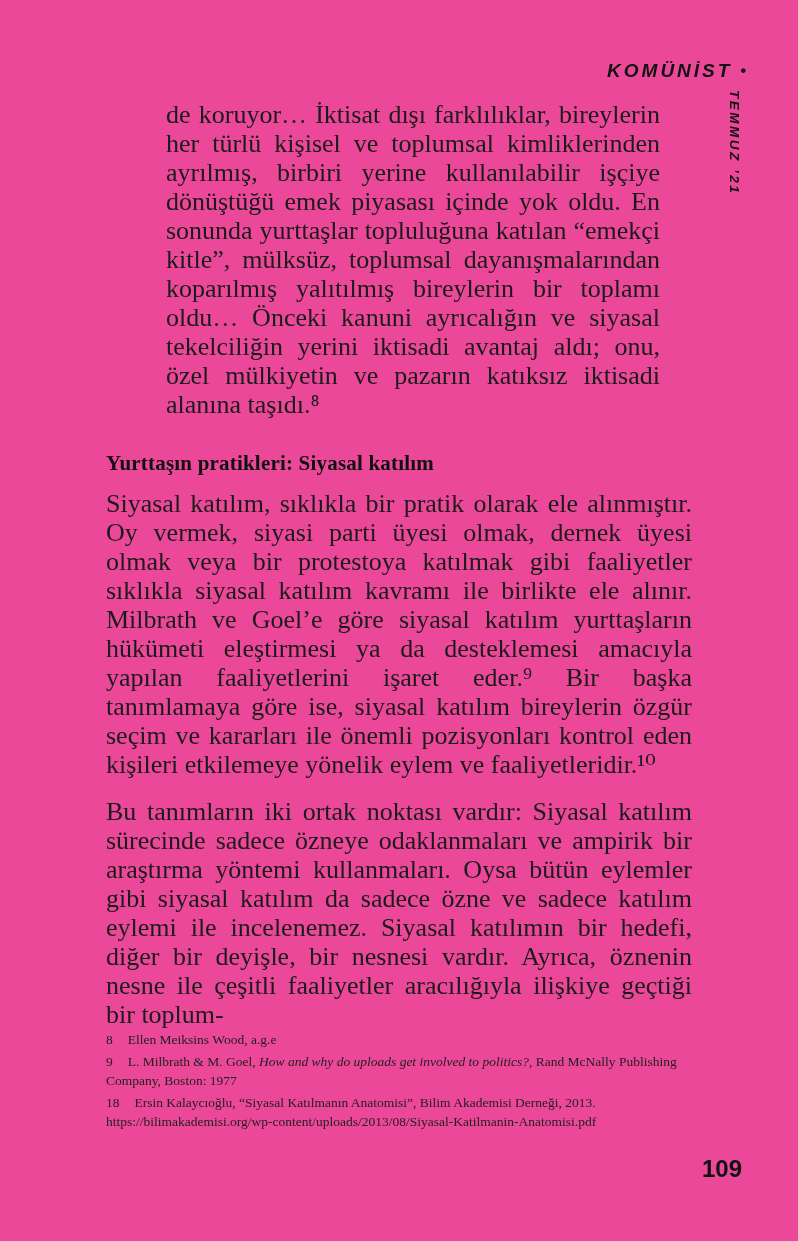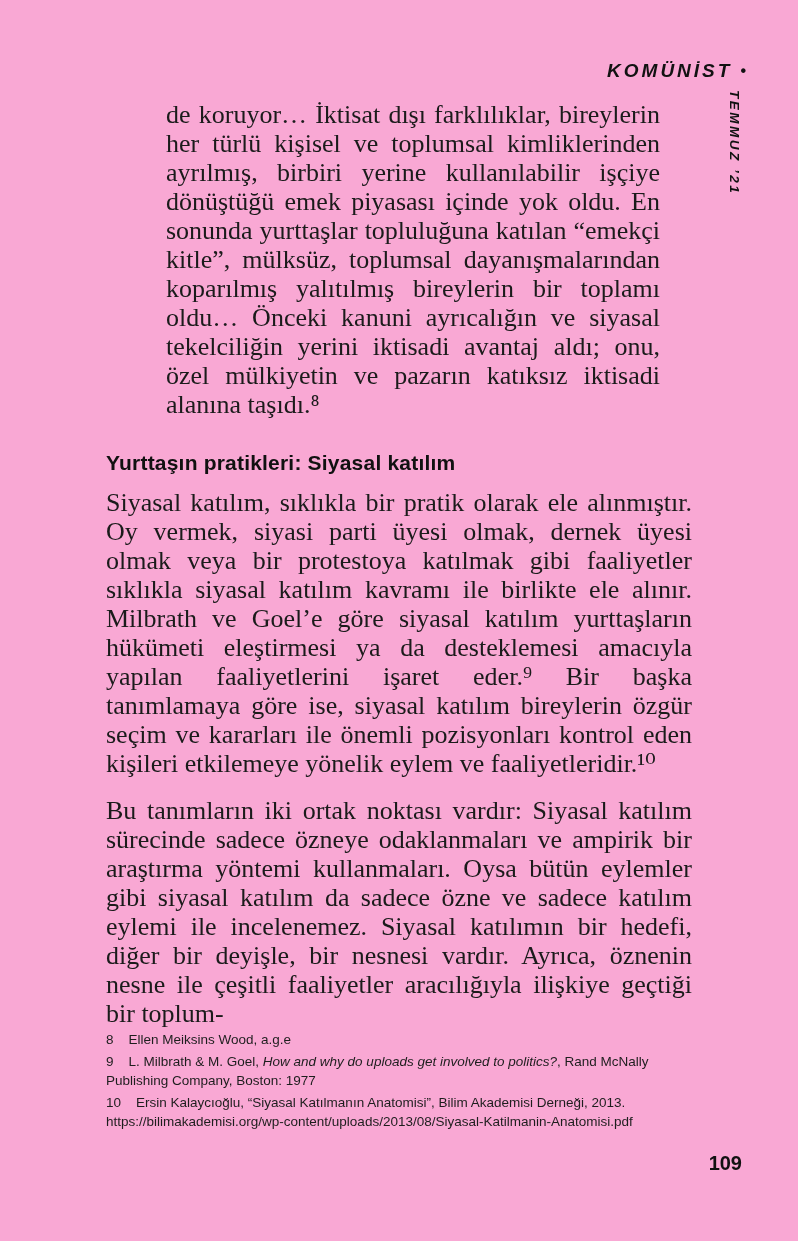--- a/index.html
+++ b/index.html
@@ -4,21 +4,21 @@
 <style>
   html, body {
     margin: 0;
     padding: 0;
     background: #ffffff;
   }
   .page {
     position: relative;
     width: 798px;
     height: 1241px;
-    background: #f9a8d4;
+    background: #ec4899;
     overflow: hidden;
     font-family: "Liberation Serif", "DejaVu Serif", serif;
     color: #1b1b1b;
   }
 
   
   .mag-header {
     position: absolute;
     top: 60px;
     right: 52px;
@@ -65,58 +65,58 @@
   }
   blockquote.body-text {
     margin: 0 0 19px 0;
     padding-left: 60px;
     padding-right: 32px;
   }
   p.body-text {
     margin: 0 0 18px 0;
   }
   .section-heading {
-    font-family: Liberation Sans, sans-serif;
+    font-family: Liberation Serif, serif;
     font-weight: 600;
     font-size: 21px;
     color: #111111;
     margin: 32px 0 13px 0;
     letter-spacing: 0.2px;
   }
 
   
   .footnotes {
     position: absolute;
     left: 106px;
     top: 1030px;
     width: 592px;
-    font-family: Liberation Sans, sans-serif;
+    font-family: Liberation Serif, serif;
     font-size: 13.5px;
     line-height: 19px;
     color: #1e1e1e;
     text-align: left;
   }
   .footnote {
     margin-bottom: 3px;
   }
   .fn-num {
     margin-right: 15px;
   }
   .fn-italic {
     font-style: italic;
   }
 
   
   .page-number {
     position: absolute;
     right: 56px;
-    bottom: 66px;
+    bottom: 58px;
     font-family: "Liberation Sans", "DejaVu Sans", sans-serif;
     font-weight: bold;
-    font-size: 20px;
+    font-size: 24px;
     color: #111111;
   }
 </style>
 </head>
 <body>
 
 <div class="page">
 
   <div class="mag-header">
     <span>KOMÜNİST</span><span class="dot">•</span>
@@ -136,19 +136,19 @@
   </div>
 
   <div class="footnotes">
     <div class="footnote">
       <span class="fn-num">8</span><span>Ellen Meiksins Wood, a.g.e</span>
     </div>
     <div class="footnote">
       <span class="fn-num">9</span><span>L. Milbrath &amp; M. Goel, </span><span class="fn-italic">How and why do uploads get involved to politics?</span><span>, Rand McNally Publishing Company, Boston: 1977</span>
     </div>
     <div class="footnote">
-      <span class="fn-num">10</span><span>Ersin Kalaycıoğlu, “Siyasal Katılmanın Anatomisi”, Bilim Akademisi Derneği, 2013. https://bilimakademisi.org/wp-content/uploads/2013/08/Siyasal-Katilmanin-Anatomisi.pdf</span>
+      <span class="fn-num">18</span><span>Ersin Kalaycıoğlu, “Siyasal Katılmanın Anatomisi”, Bilim Akademisi Derneği, 2013. https://bilimakademisi.org/wp-content/uploads/2013/08/Siyasal-Katilmanin-Anatomisi.pdf</span>
     </div>
   </div>
 
   <div class="page-number">109</div>
 
 </div>
 
 </body></html>

